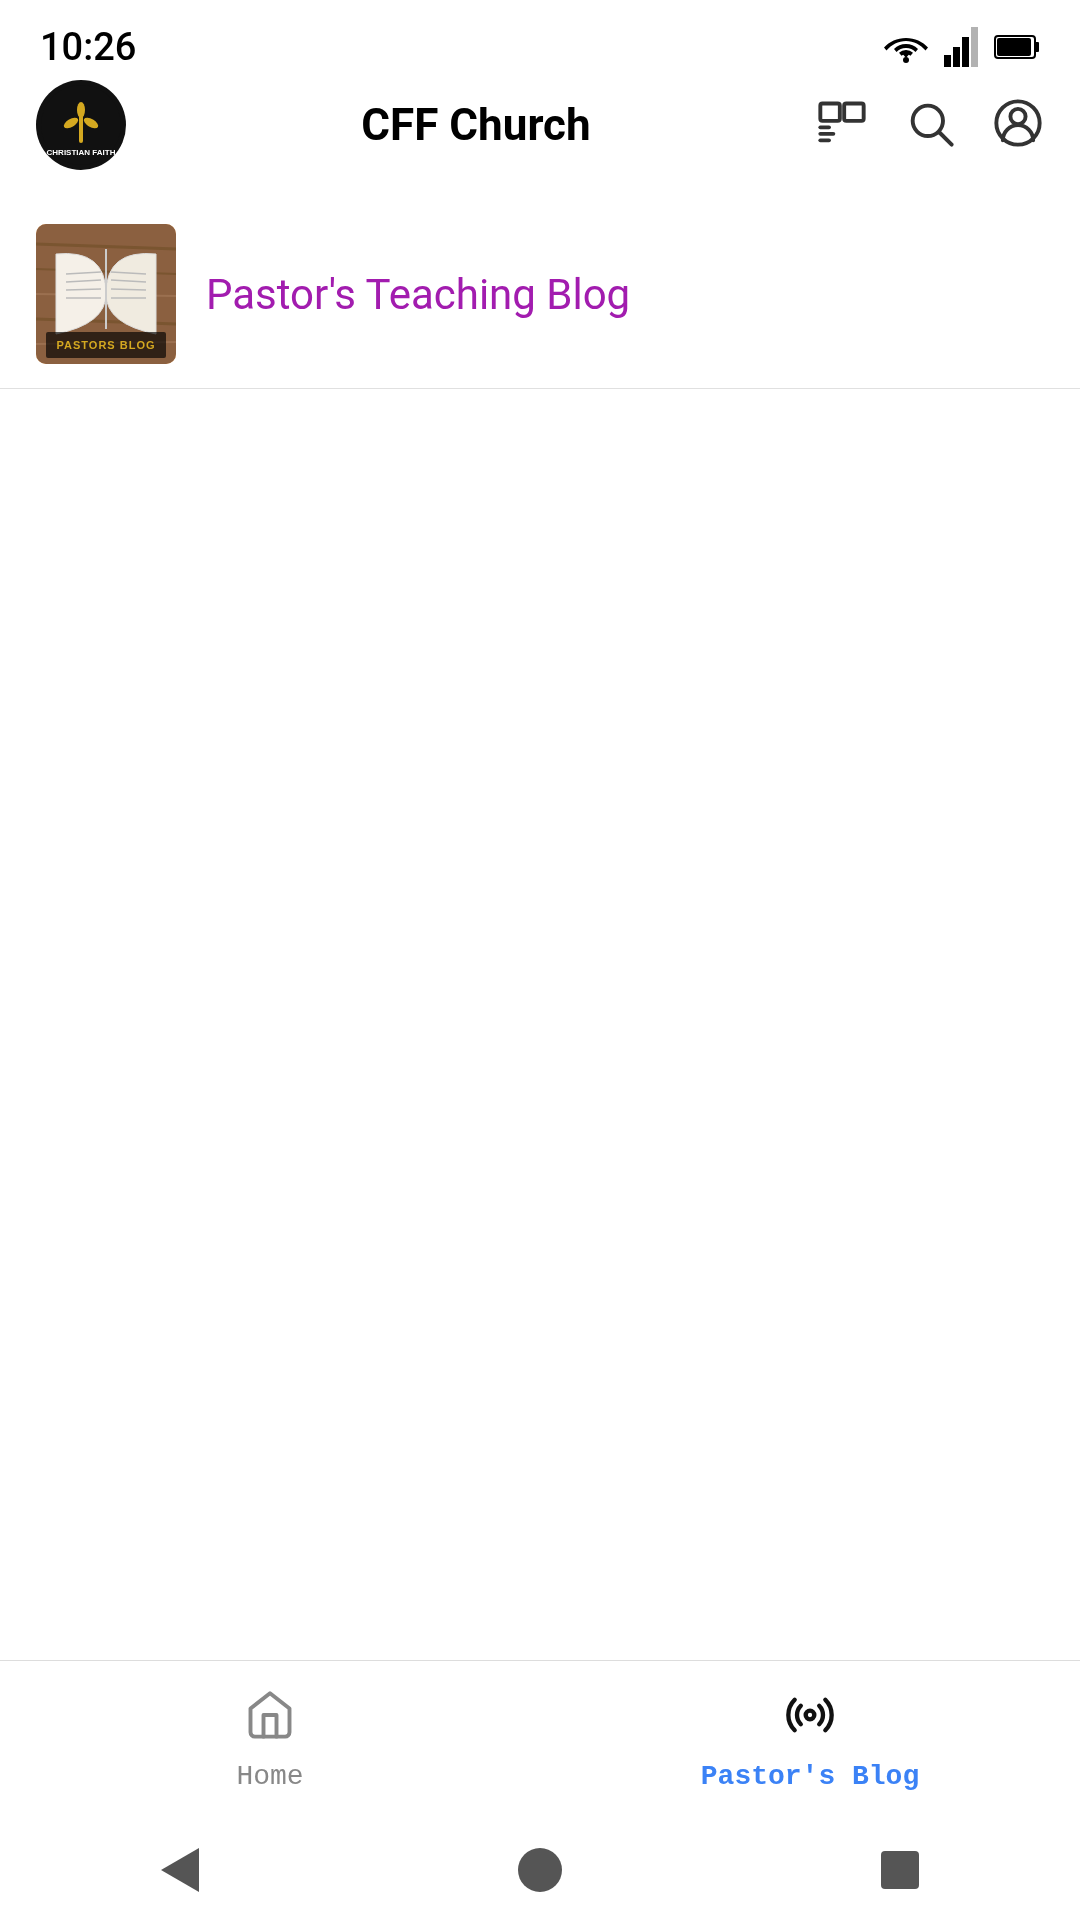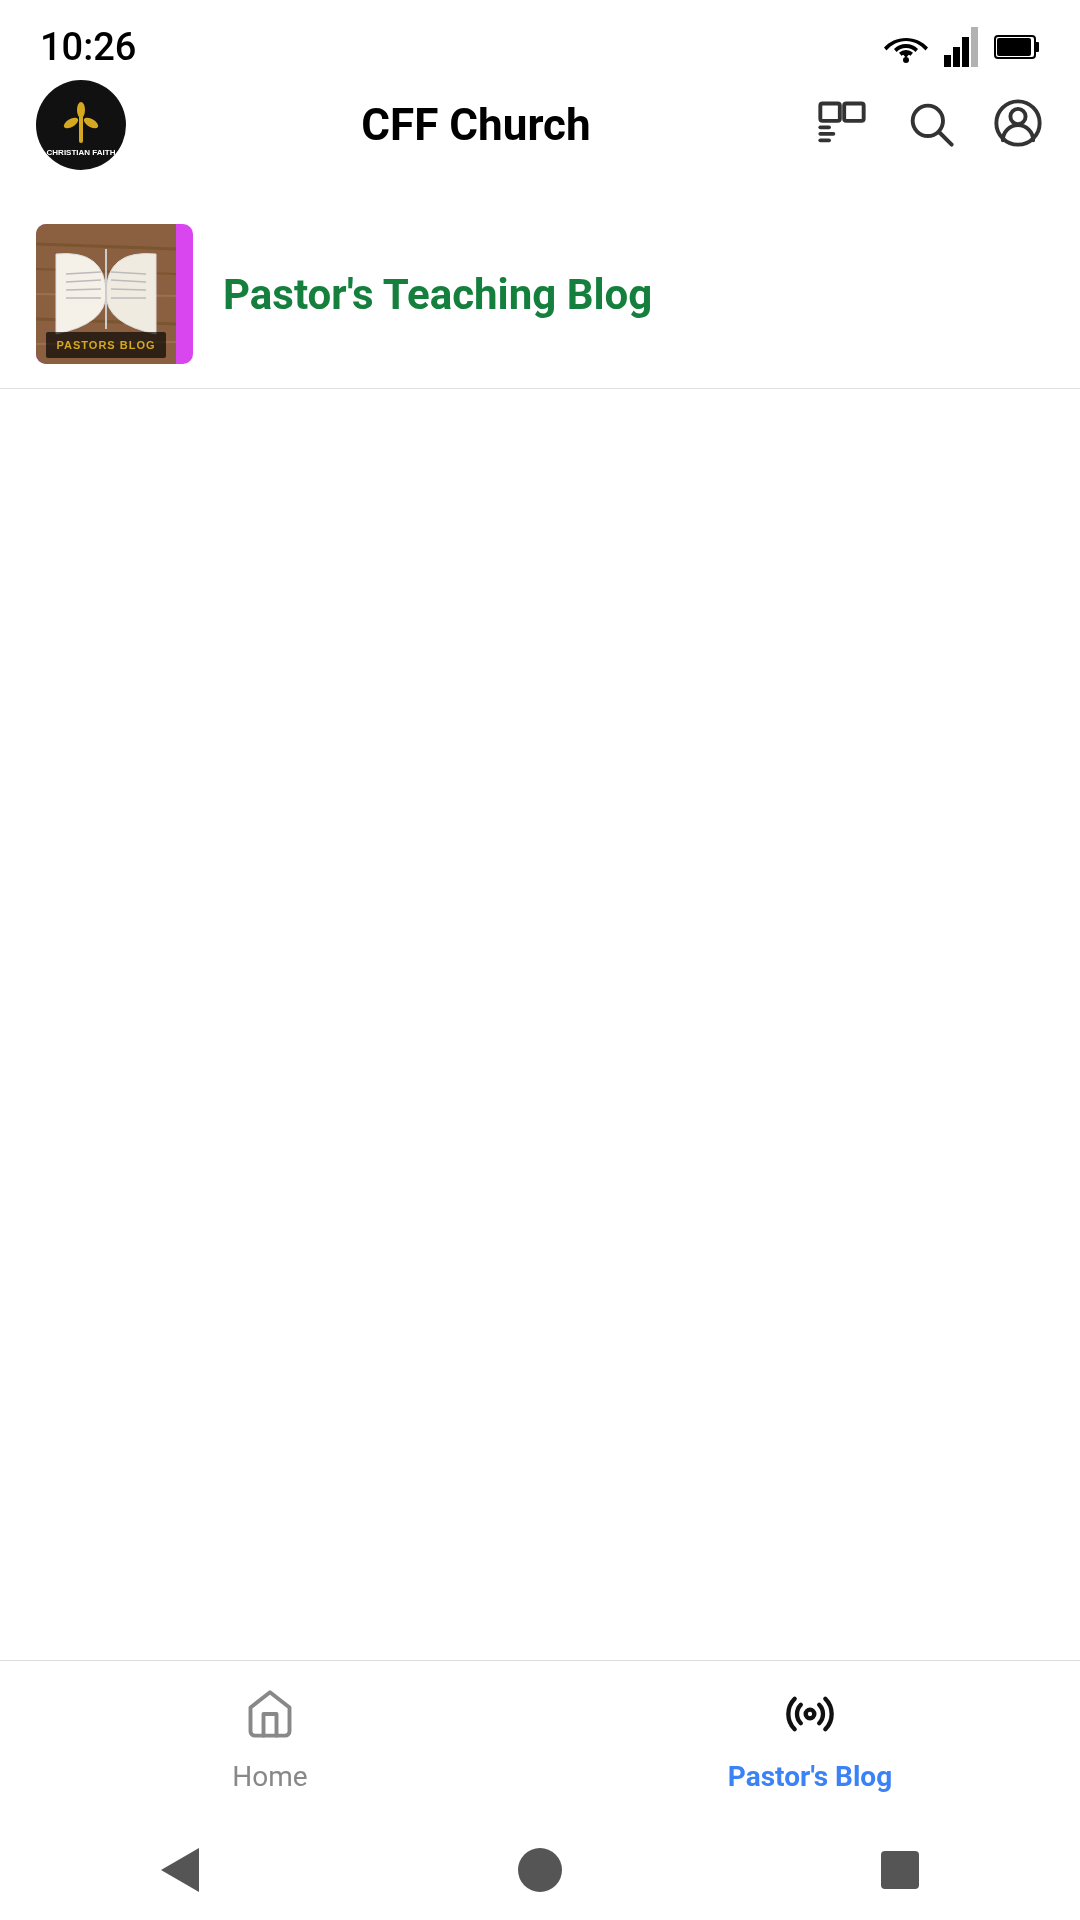--- a/index.html
+++ b/index.html
@@ -98,40 +98,40 @@
 
     .list-item {
       display: flex;
       align-items: center;
       padding: 24px 36px;
       border-bottom: 1px solid #e0e0e0;
       cursor: pointer;
     }
 
     .list-item-thumbnail {
-      width: 157px;
+      width: 140px;
       height: 140px;
       border-radius: 10px;
       overflow: hidden;
       flex-shrink: 0;
-      background: #d946ef;
+      background: #fdba74;
       position: relative;
     }
 
     
     .thumbnail-inner {
       width: 100%;
       height: 100%;
       position: relative;
     }
 
     .list-item-title {
       font-size: 42px;
-      font-weight: 700;
-      color: #15803d;
+      font-weight: 400;
+      color: #a21caf;
       margin-left: 30px;
       flex: 1;
     }
 
     
     .bottom-nav {
       position: absolute;
       bottom: 100px;
       left: 0;
       right: 0;
@@ -143,20 +143,21 @@
       justify-content: space-around;
     }
 
     .nav-item {
       display: flex;
       flex-direction: column;
       align-items: center;
       gap: 20px;
       cursor: pointer;
       flex: 1;
+      font-family: Liberation Mono, monospace;
     }
 
     .nav-item svg {
       width: 52px;
       height: 52px;
     }
 
     .nav-label {
       font-size: 28px;
       color: #888;

